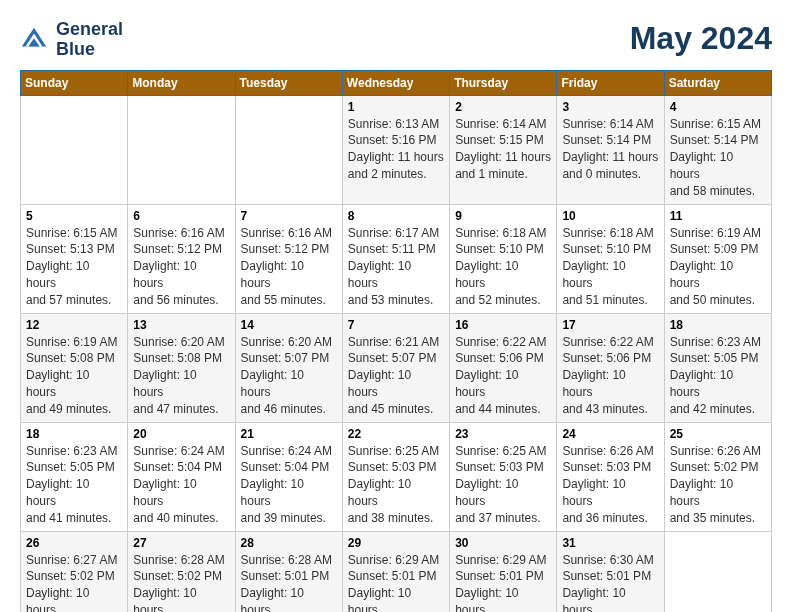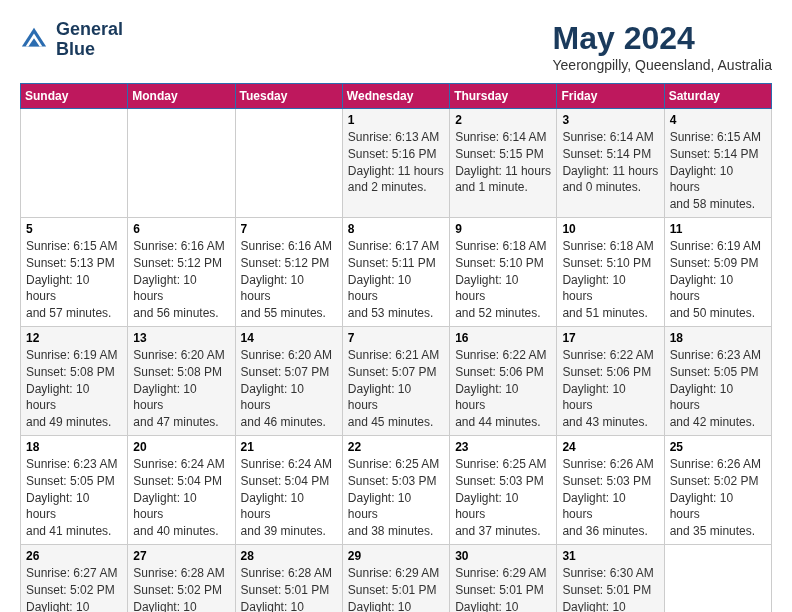--- a/index.html
+++ b/index.html
@@ -41,21 +41,21 @@
     .location {
       font-size: 14px;
       color: #333;
     }
     .calendar {
       width: 100%;
       border-collapse: collapse;
       font-size: 11px;
     }
     .calendar th {
-      background: #be185d;
+      background: #a16207;
       color: #fff;
       padding: 5px 4px;
       text-align: left;
       font-size: 12px;
       font-weight: bold;
       border: 1px solid #2b6cb0;
     }
     .calendar td {
       vertical-align: top;
       padding: 4px 5px;
@@ -95,21 +95,20 @@
       <polygon points="15,8 24,22 6,22" fill="#fff"></polygon>
       <polygon points="15,13 21,22 9,22" fill="#2b6cb0"></polygon>
     </svg>
     <div class="logo-text">
       <div>General</div>
       <div>Blue</div>
     </div>
   </div>
   <div class="title-block">
     <div class="month-year">May 2024</div>
-    <div class="location">Yeerongpilly, Queensland, Australia</div>
   </div>
 </div>
 
 <table class="calendar">
   <thead>
     <tr>
     <th>Sunday</th>
         <th>Monday</th>
         <th>Tuesday</th>
         <th>Wednesday</th>

